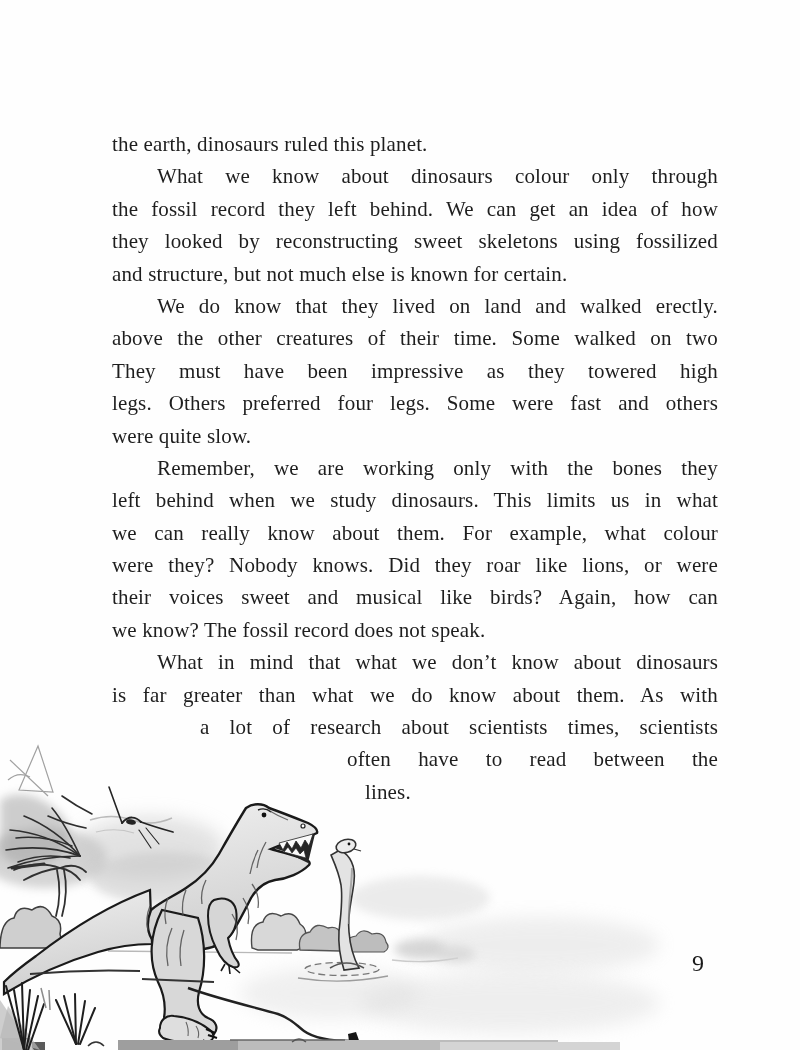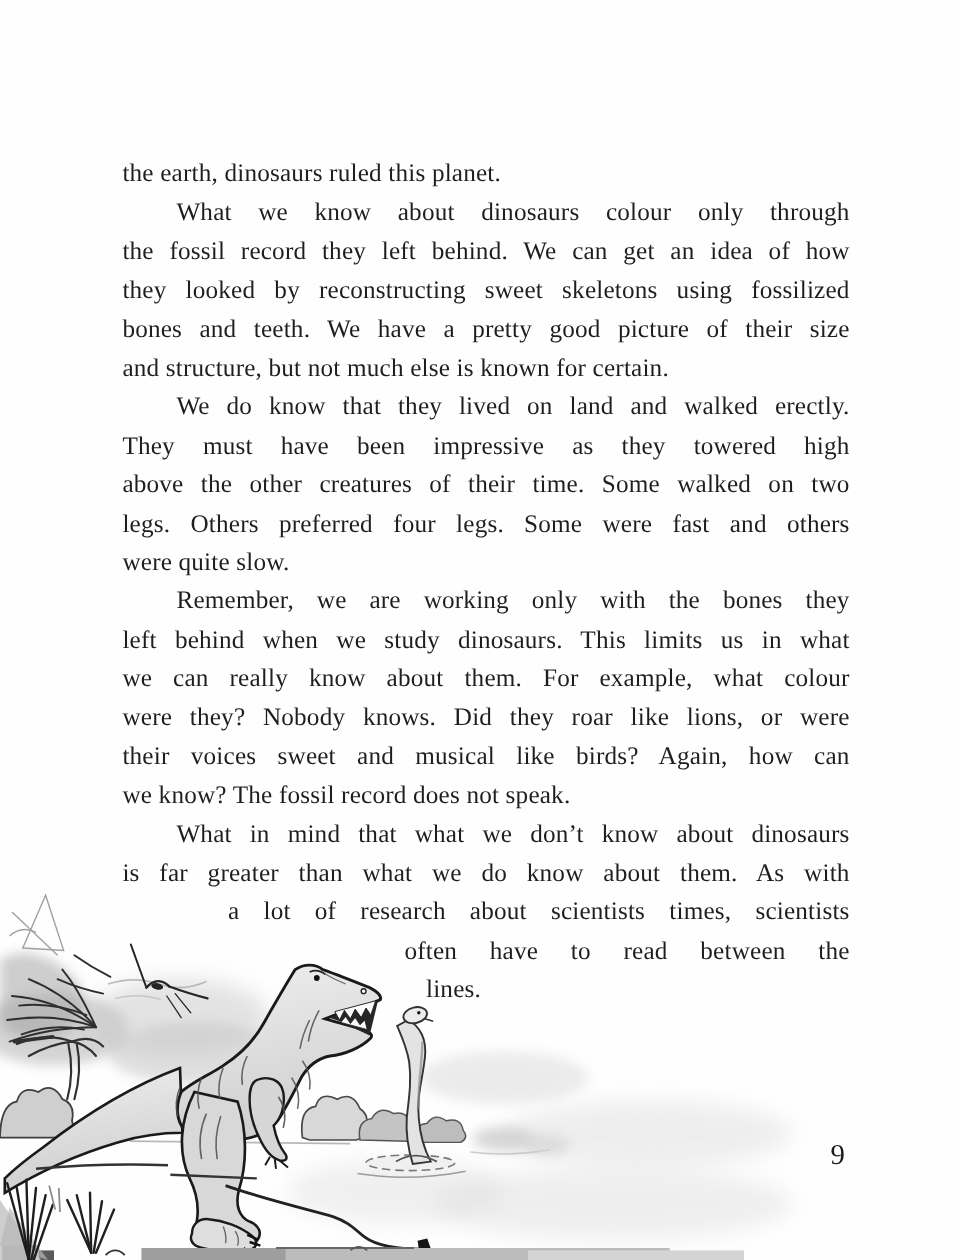--- a/index.html
+++ b/index.html
@@ -6,21 +6,21 @@
   body {
     width:800px; height:1050px;
     position:relative;
     background:#fefefe;
     overflow:hidden;
     font-family:"Liberation Serif","DejaVu Serif",serif;
     color:#1e1e1e;
   }
   #body-text {
     position:absolute;
-    left:102px; top:128px;
+    left:112px; top:128px;
     width:606px;
   }
   .para { margin:0; }
   .line {
     line-height:32.4px;
     height:32.4px;
     font-size:21px;
     letter-spacing:0.15px;
     text-align:justify;
     text-align-last:justify;
@@ -50,27 +50,26 @@
 <body>
 
 <main id="body-text">
     <div class="para para-0">
       <div class="line">the earth, dinosaurs ruled this planet.</div>
     </div>
     <div class="para para-1">
       <div class="line">What we know about dinosaurs colour only through</div>
       <div class="line">the fossil record they left behind. We can get an idea of how</div>
       <div class="line">they looked by reconstructing sweet skeletons using fossilized</div>
-      <div class="line">bones and teeth. We have a pretty good picture of their size</div>
       <div class="line">and structure, but not much else is known for certain.</div>
     </div>
     <div class="para para-2">
       <div class="line">We do know that they lived on land and walked erectly.</div>
+      <div class="line">above the other creatures of their time. Some walked on two</div>
       <div class="line">They must have been impressive as they towered high</div>
-      <div class="line">above the other creatures of their time. Some walked on two</div>
       <div class="line">legs. Others preferred four legs. Some were fast and others</div>
       <div class="line">were quite slow.</div>
     </div>
     <div class="para para-3">
       <div class="line">Remember, we are working only with the bones they</div>
       <div class="line">left behind when we study dinosaurs. This limits us in what</div>
       <div class="line">we can really know about them. For example, what colour</div>
       <div class="line">were they? Nobody knows. Did they roar like lions, or were</div>
       <div class="line">their voices sweet and musical like birds? Again, how can</div>
       <div class="line">we know? The fossil record does not speak.</div>

